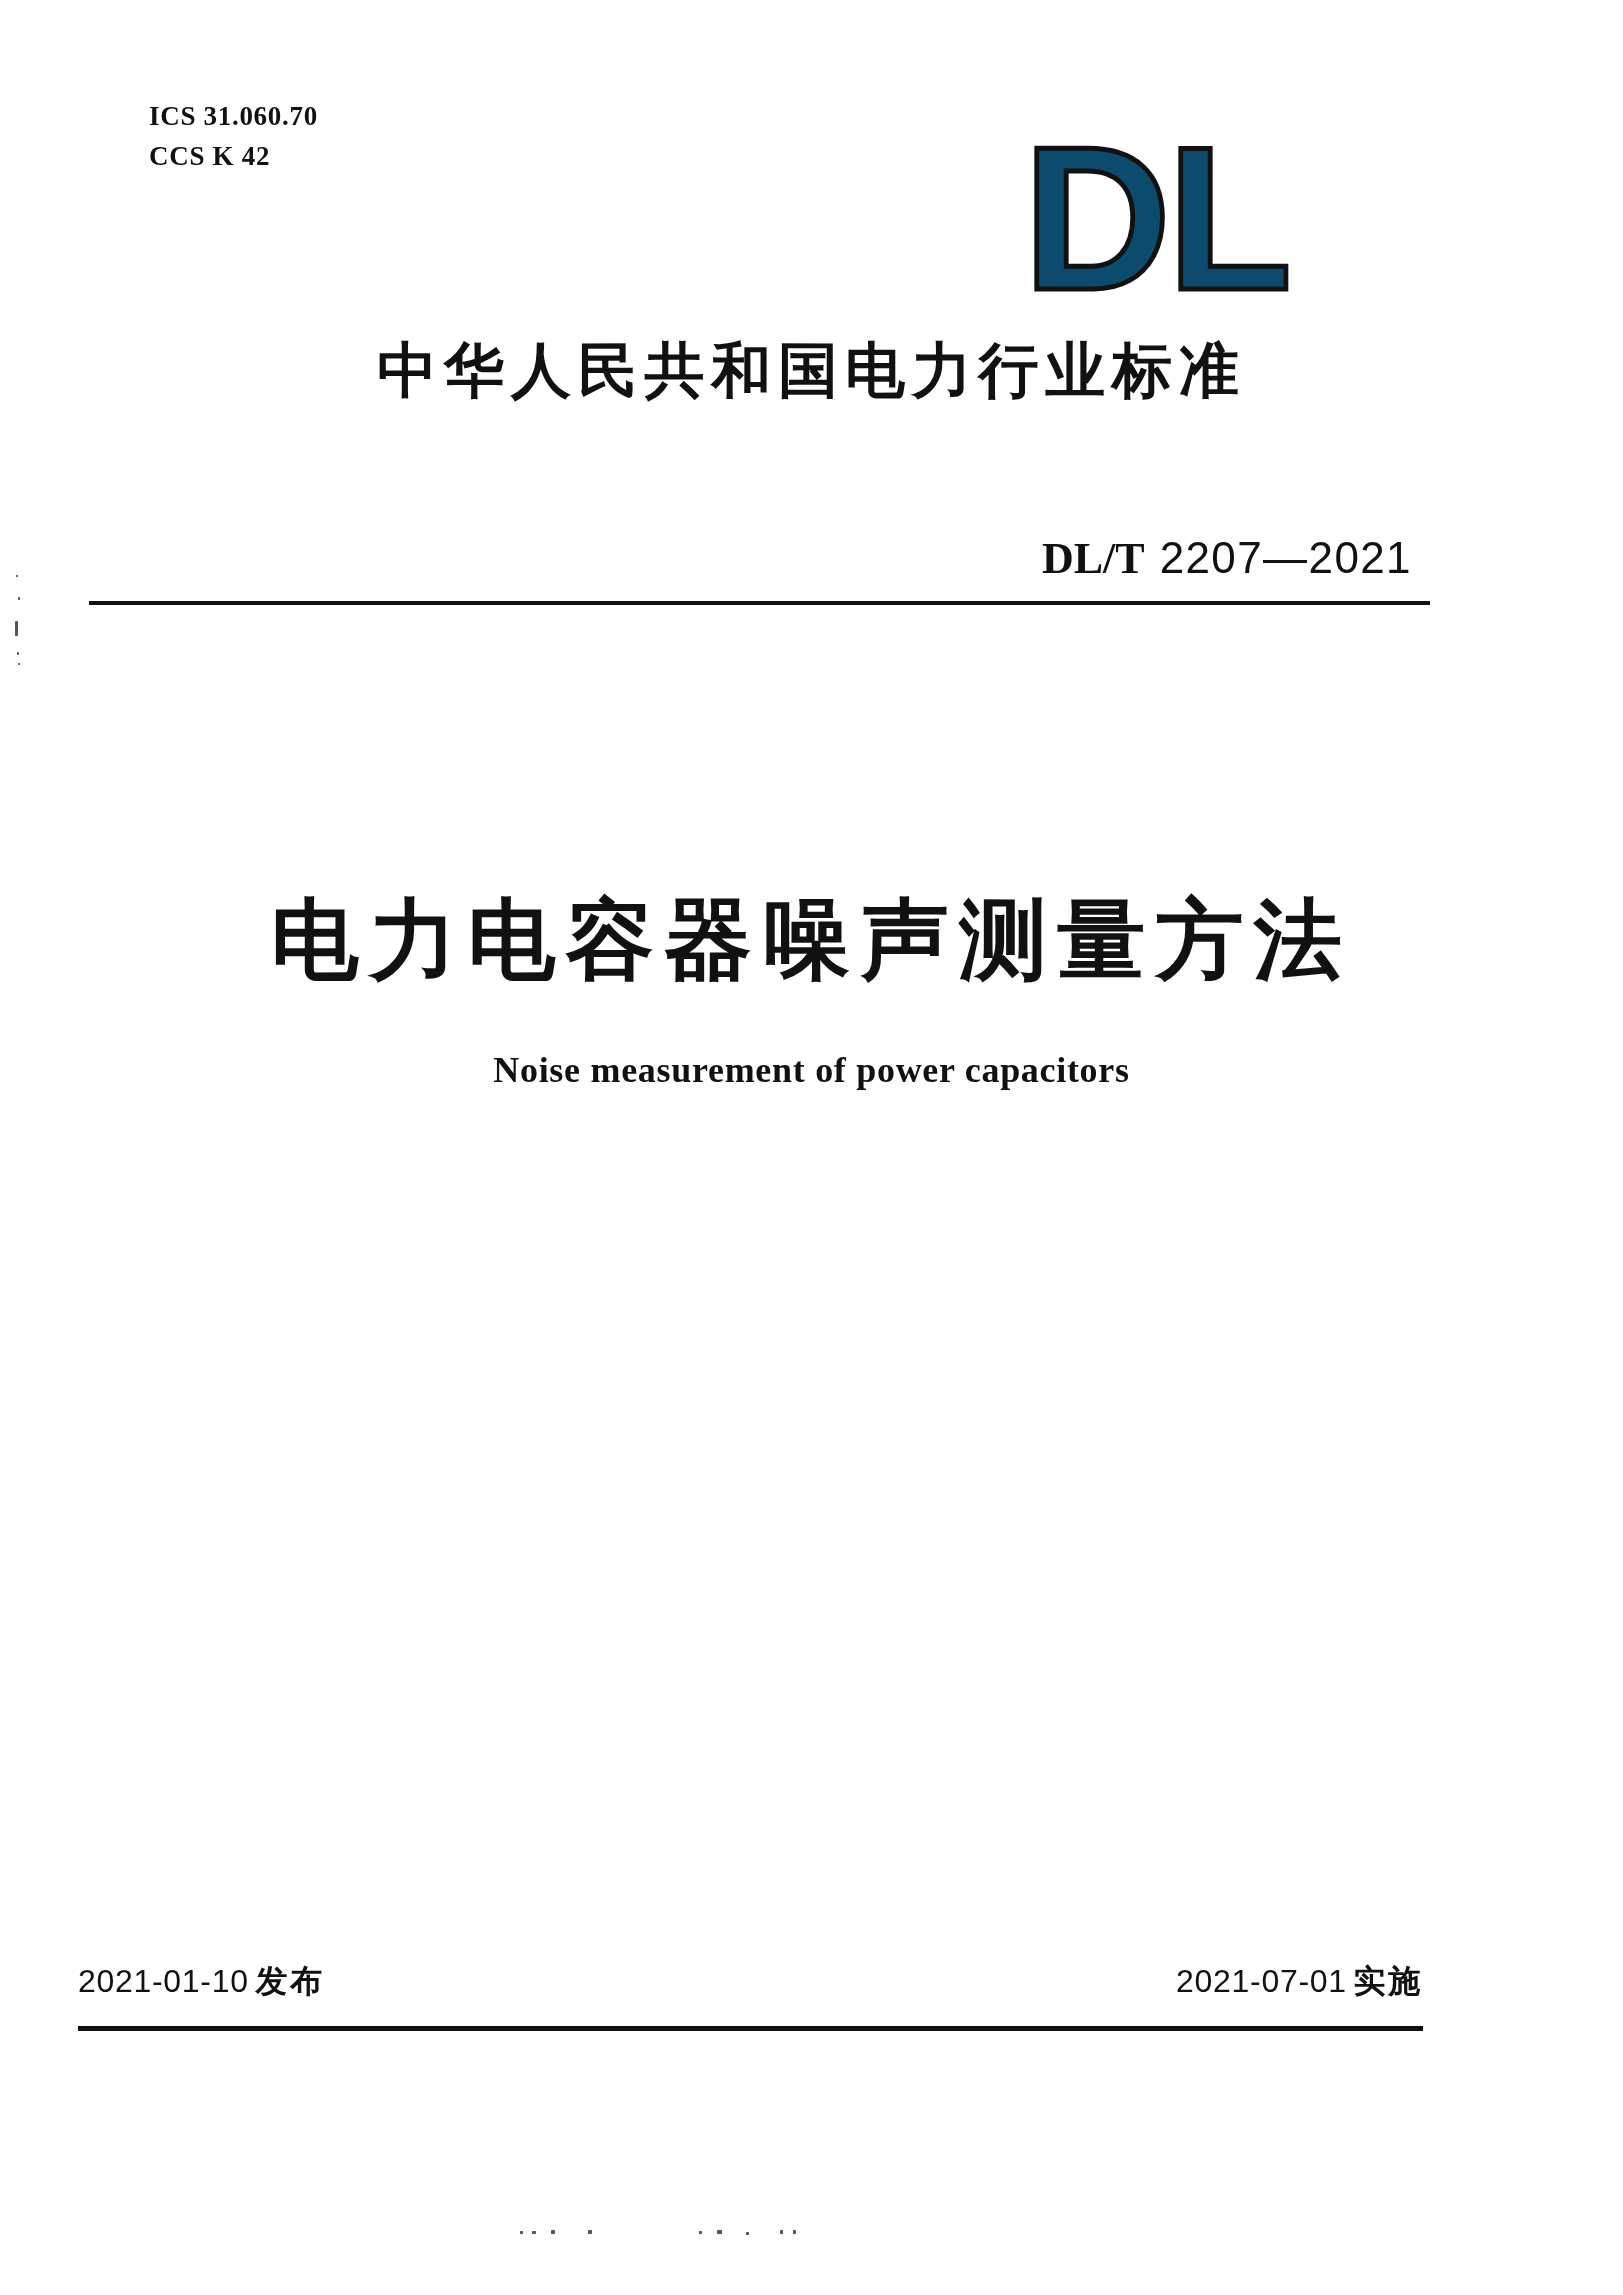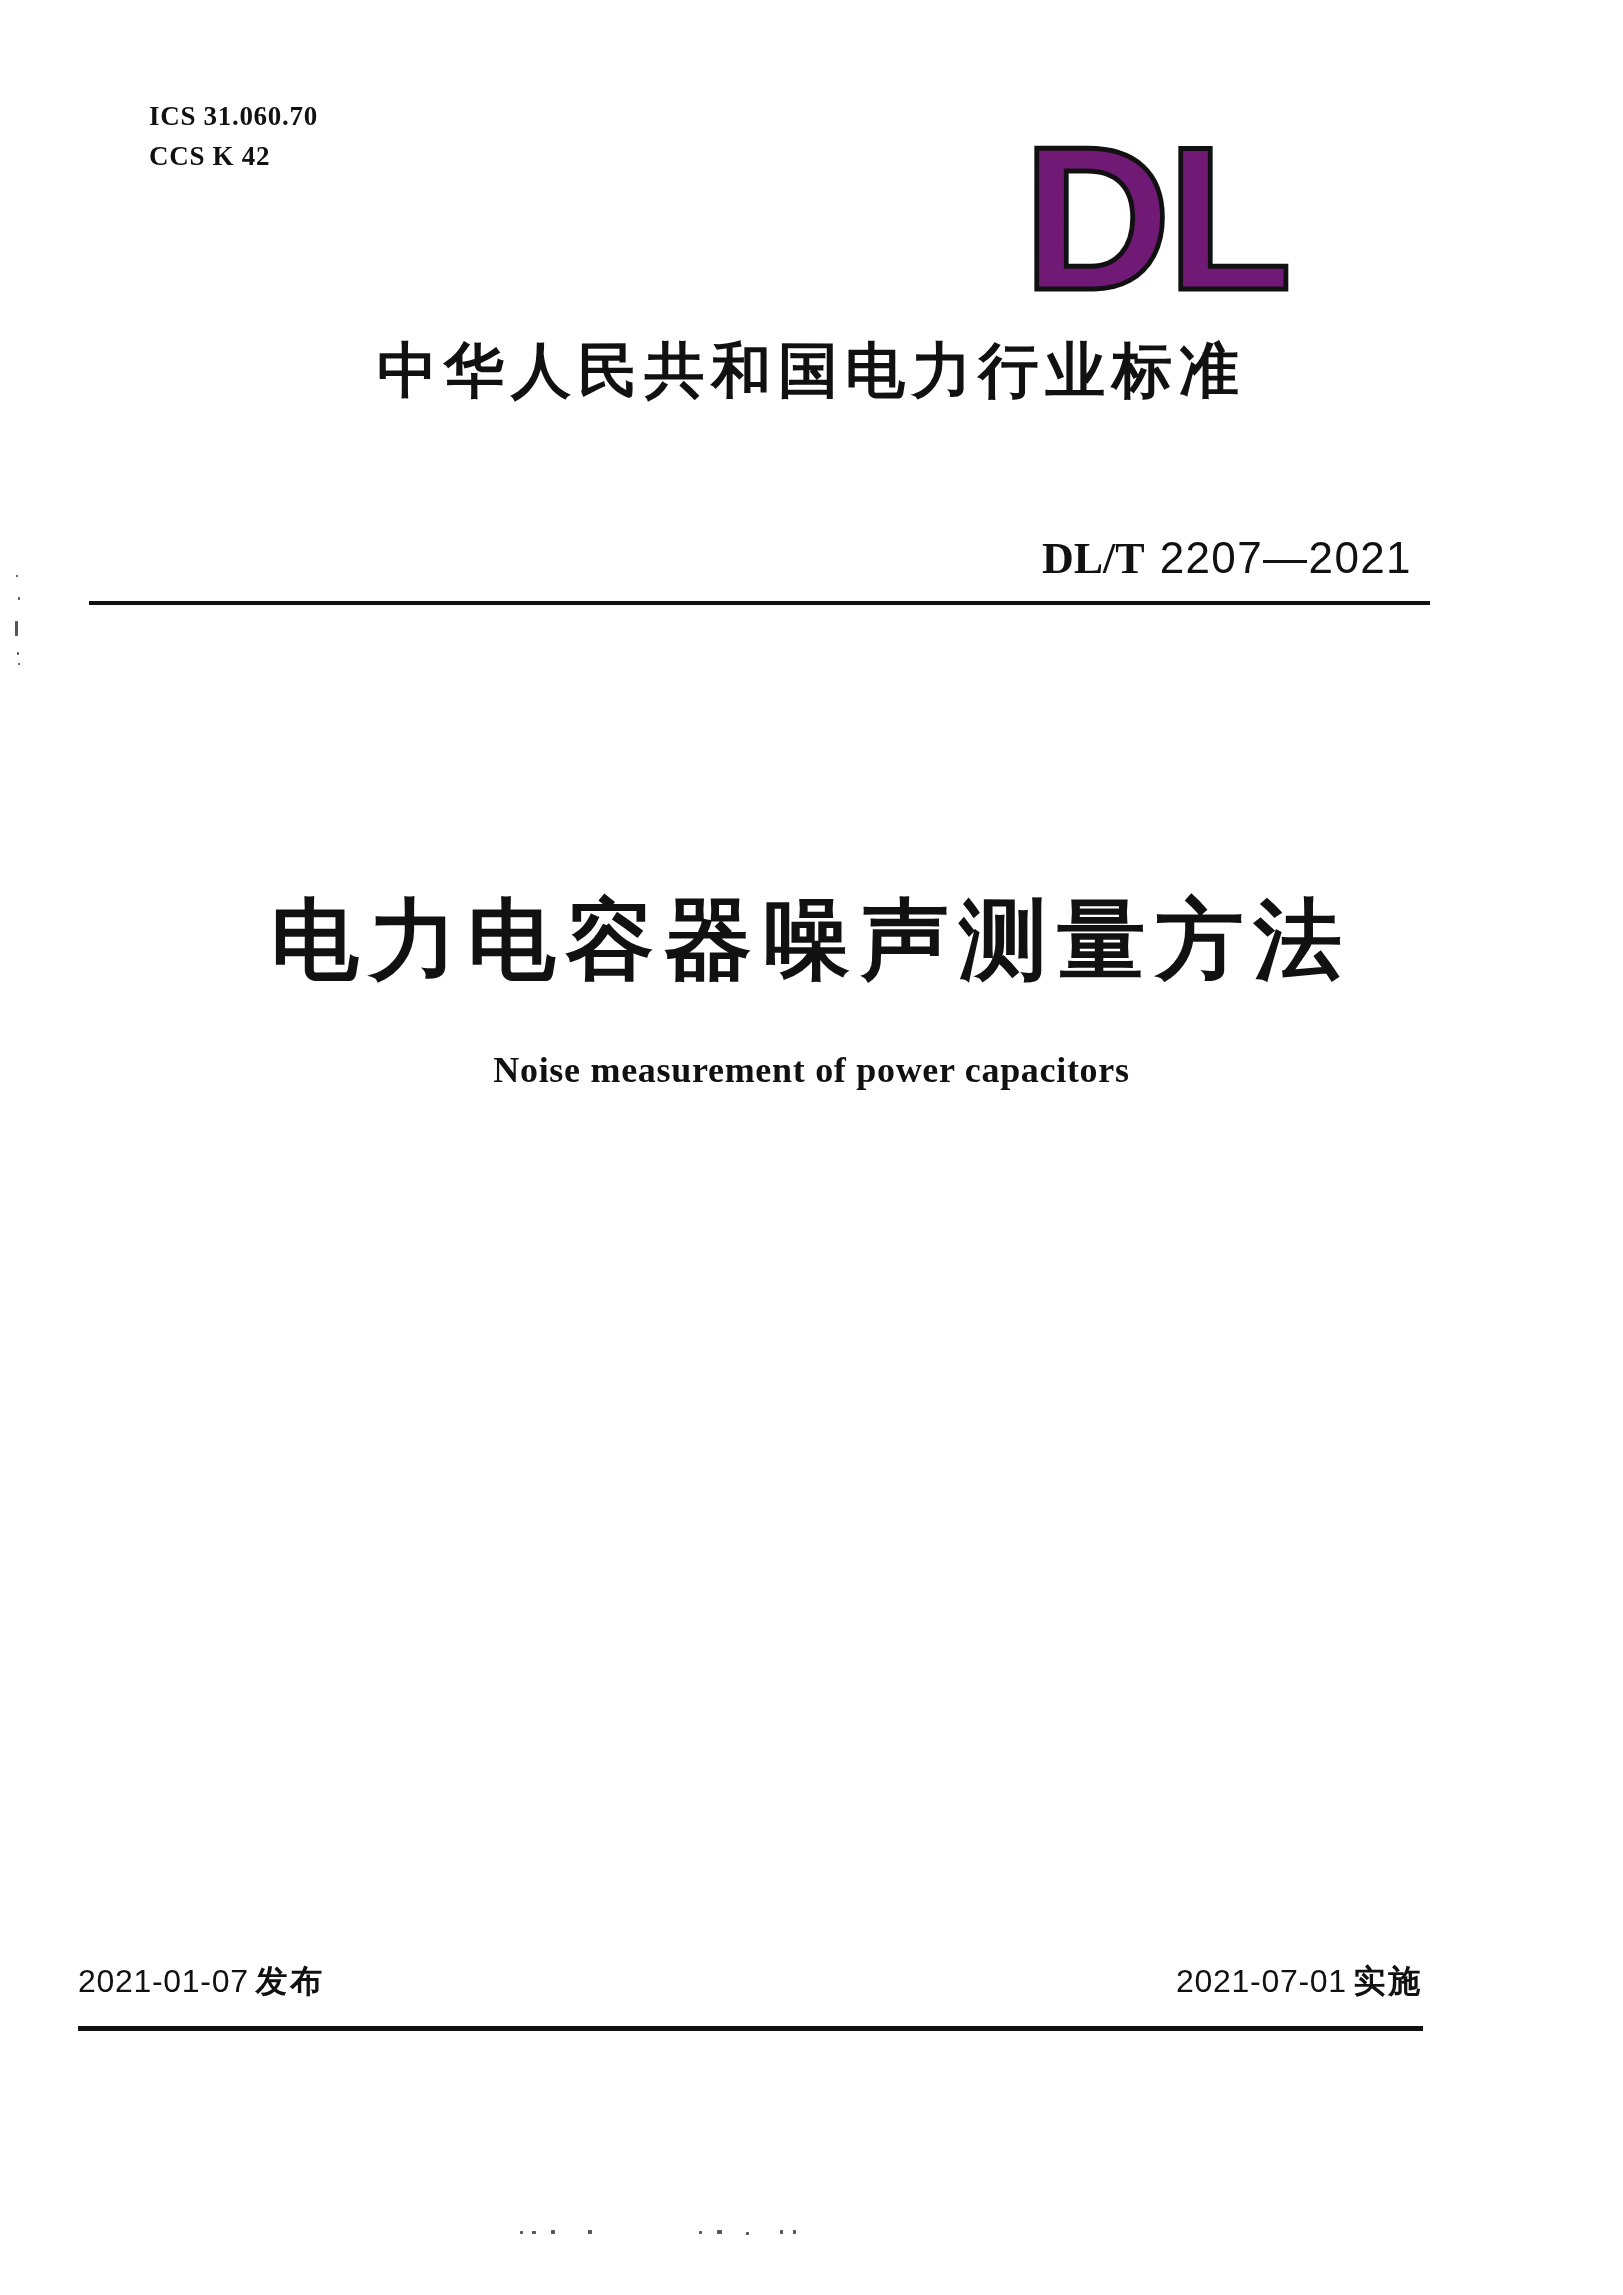--- a/index.html
+++ b/index.html
@@ -31,21 +31,21 @@
   .dl-logo {
     position: absolute;
     left: 1023px;
     top: 115px;
     font-family: "Liberation Sans", sans-serif;
     font-weight: bold;
     font-size: 205px;
     line-height: 1;
     letter-spacing: -4.1px;
     -webkit-text-stroke: 4.8px #111111;
-    color: #701a75;
+    color: #0c4a6e;
     white-space: nowrap;
   }
 
   
   .standard-category {
     position: absolute;
     left: 0; right: 0;
     top: 337px;
     text-align: center;
     font-family: "Liberation Serif", serif;
@@ -174,21 +174,21 @@
   </div>
 
   <div class="rule rule-top"></div>
 
   <div class="doc-title">电力电容器噪声测量方法</div>
 
   <div class="doc-subtitle">Noise measurement of power capacitors</div>
 
   <div class="dates-row">
     <div>
-      <span class="date-num">2021-01-07</span><span class="date-label">发布</span>
+      <span class="date-num">2021-01-10</span><span class="date-label">发布</span>
     </div>
     <div>
       <span class="date-num">2021-07-01</span><span class="date-label">实施</span>
     </div>
   </div>
 
   <div class="rule rule-bottom"></div>
 
 
   <div class="speck" style="left:16.4px; top:575px; width:2.1px; height:2.1px;"></div>

